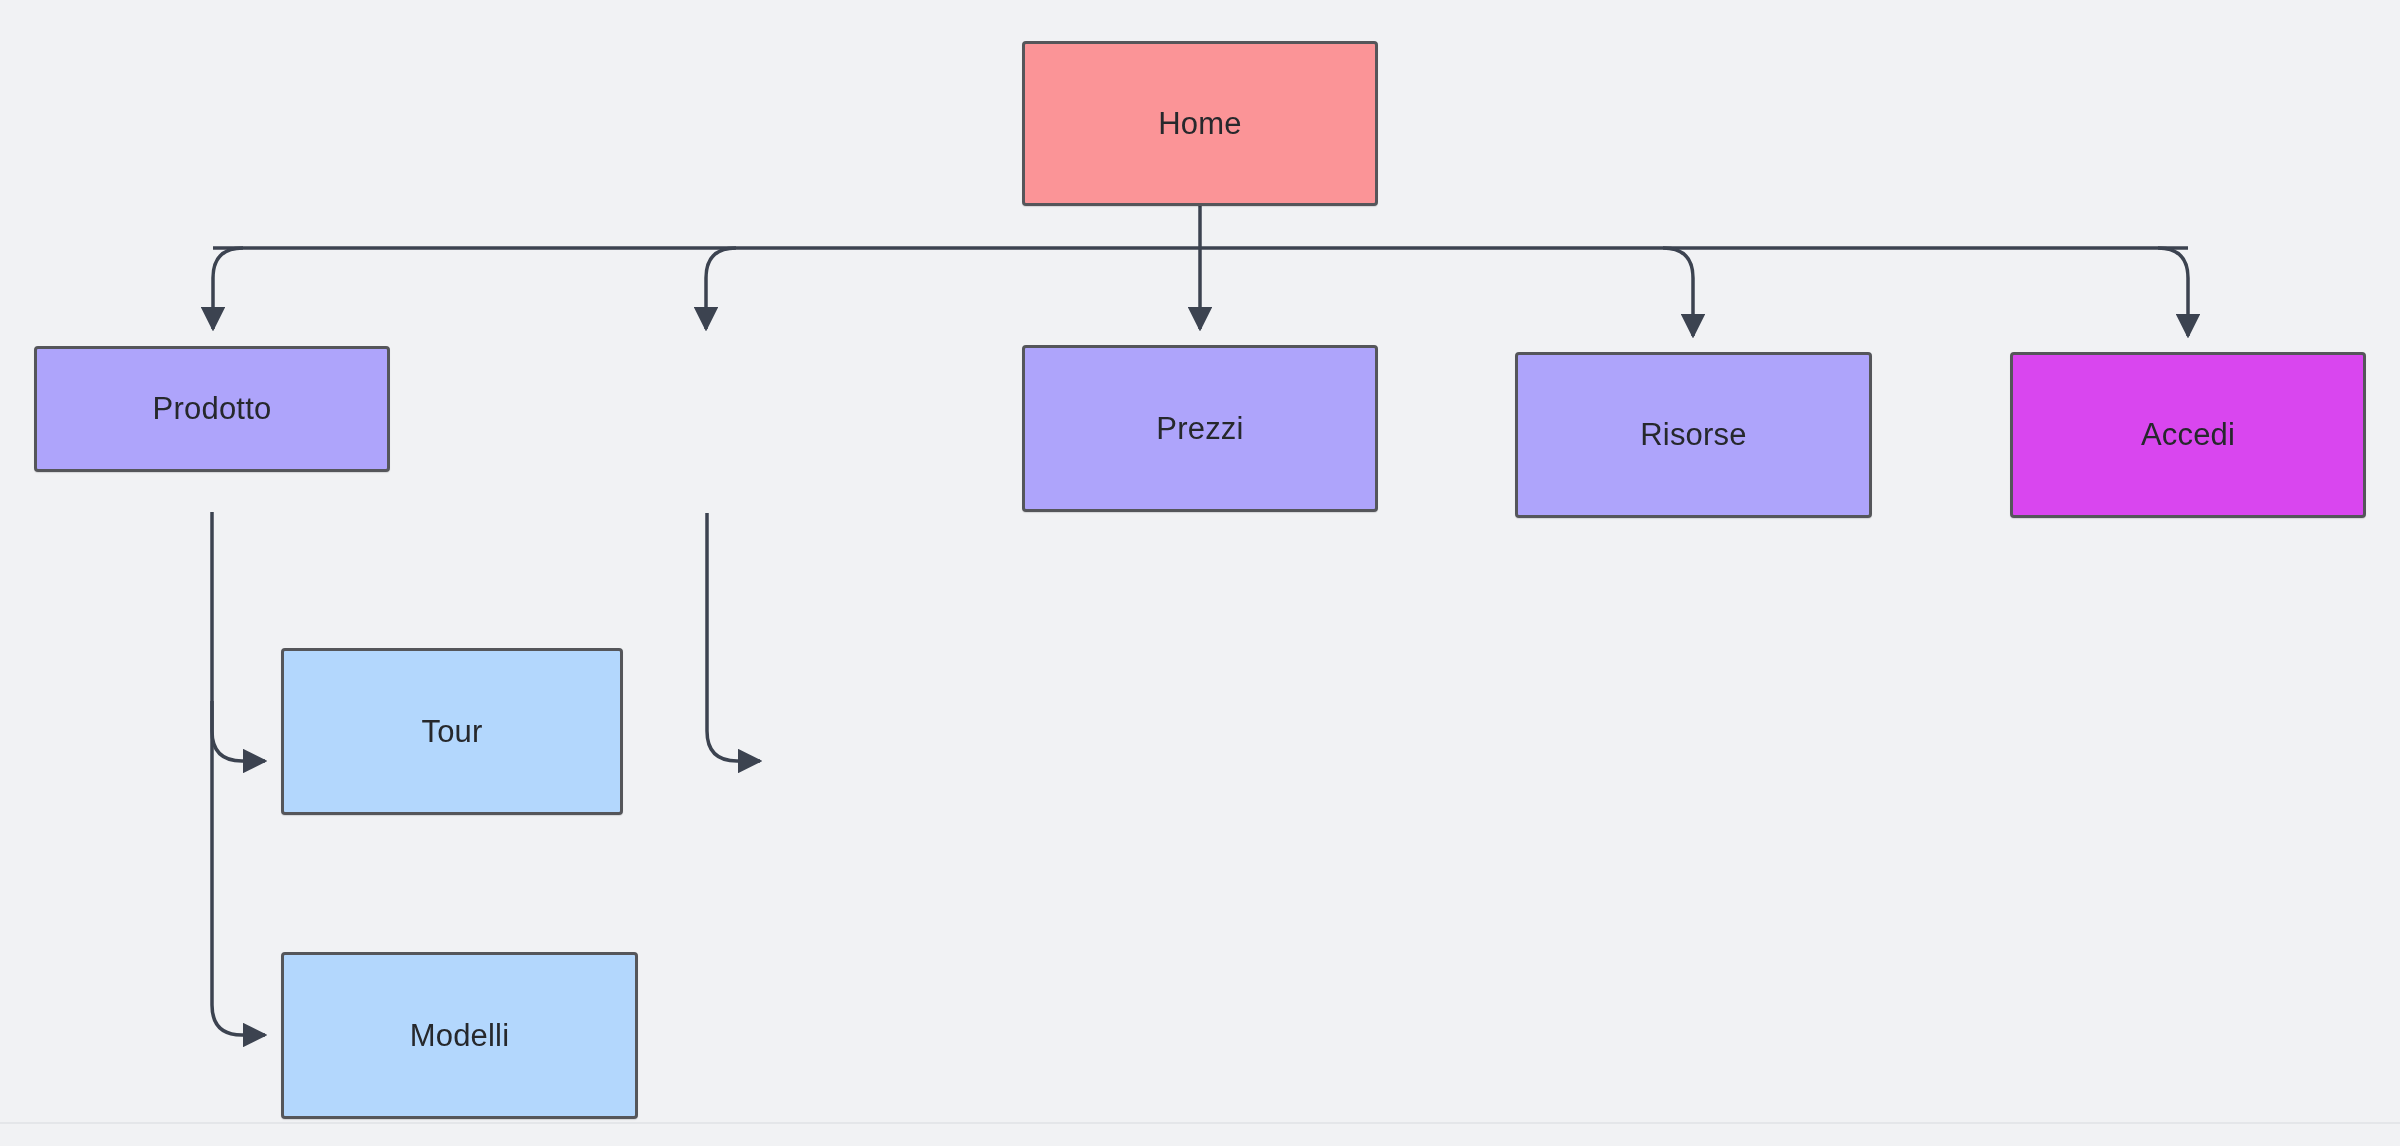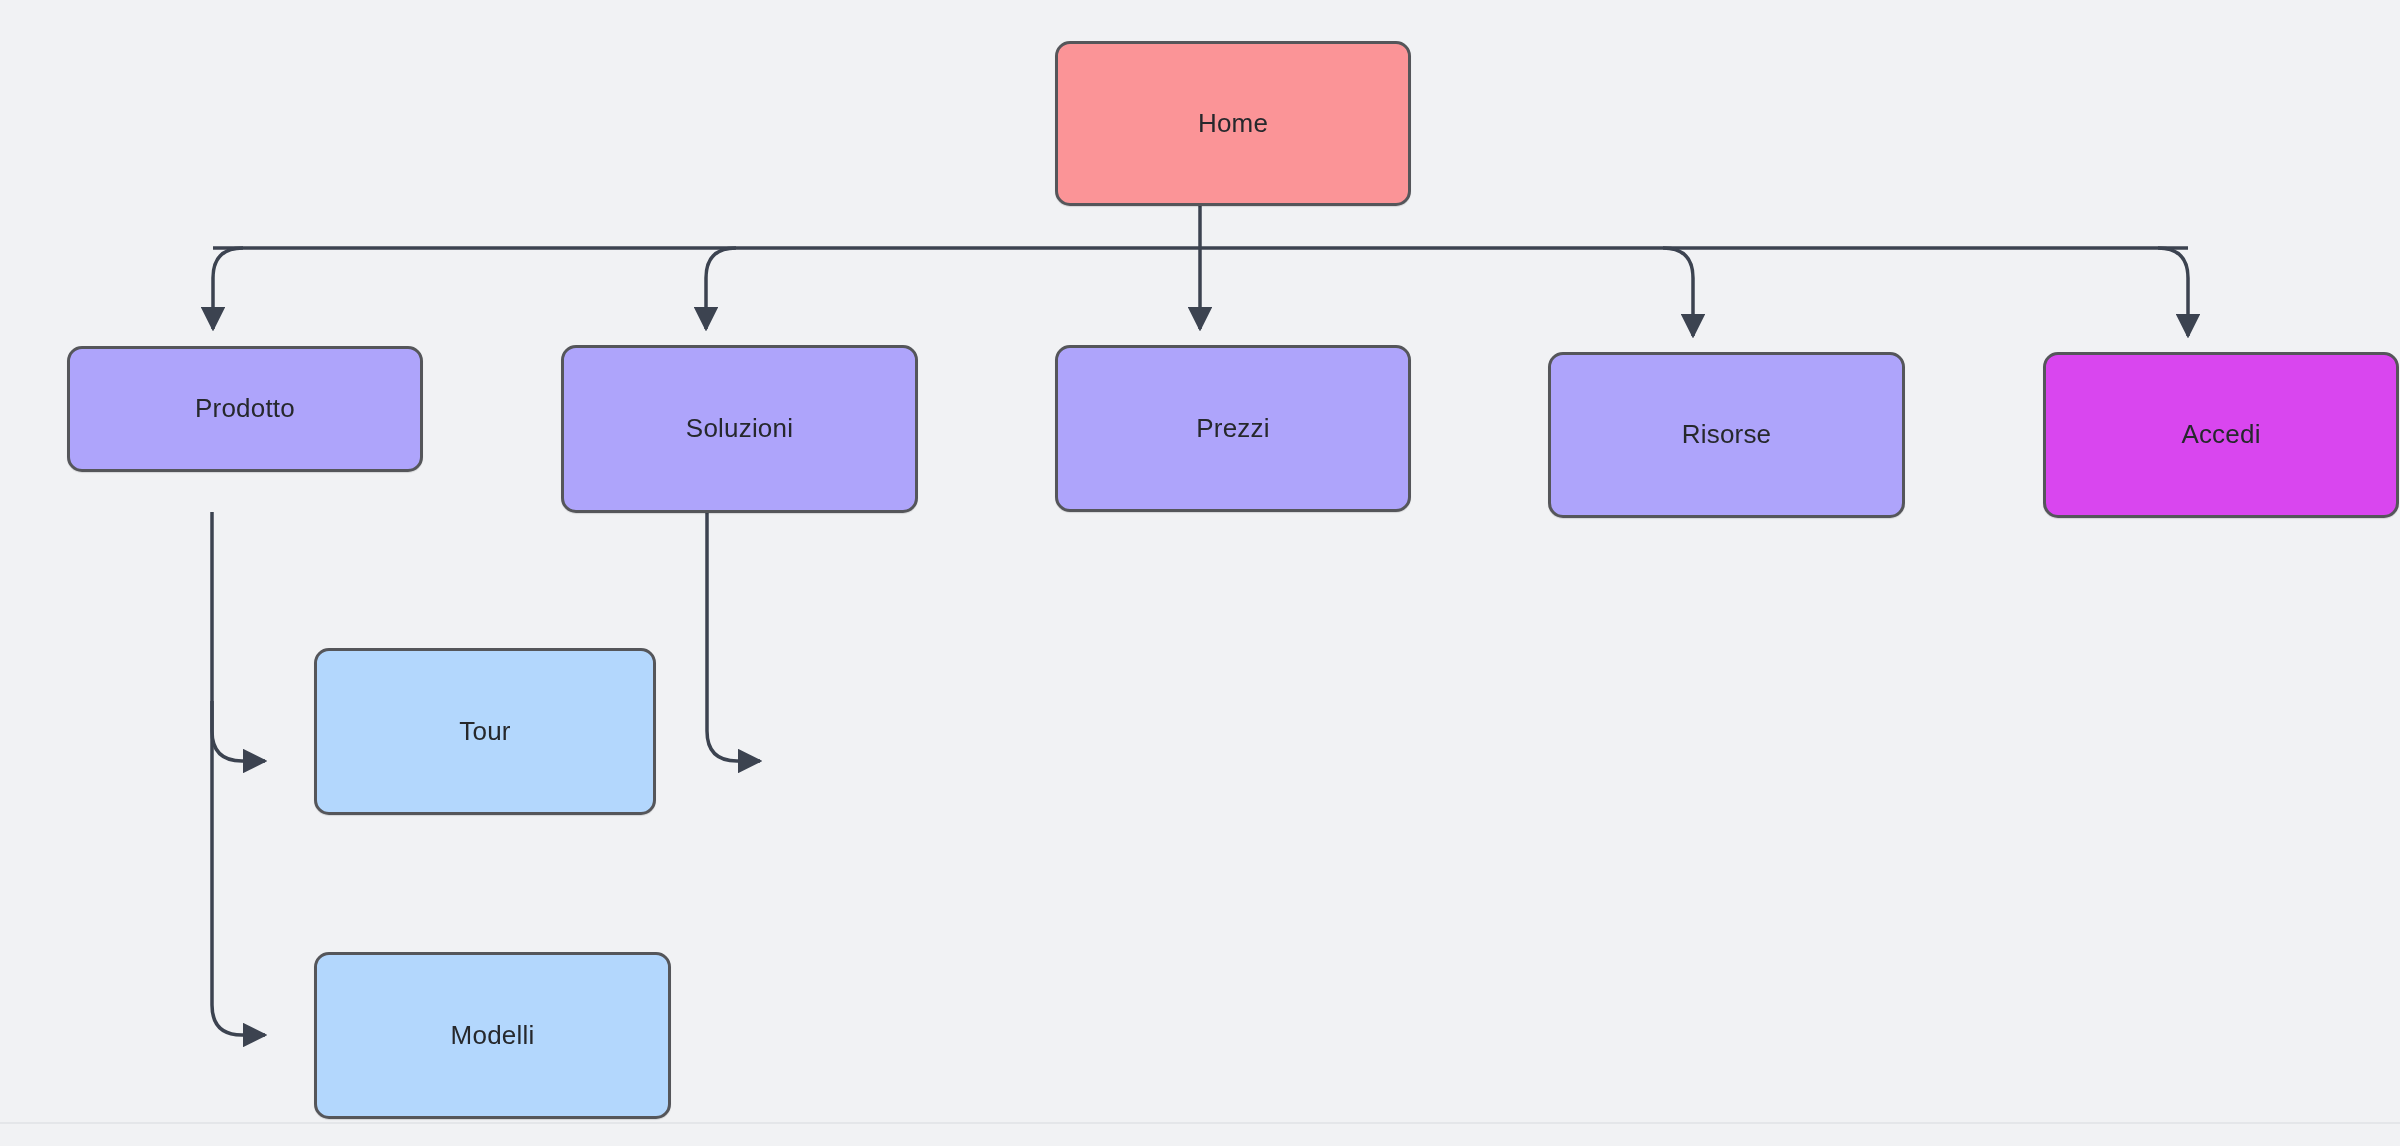--- a/index.html
+++ b/index.html
@@ -20,32 +20,31 @@
     left: 0;
     top: 0;
     width: 2400px;
     height: 1146px;
     pointer-events: none;
   }
   .node {
     position: absolute;
     box-sizing: border-box;
     border: 3px solid #55565a;
-    border-radius: 15px;
+    border-radius: 4px;
     display: flex;
     align-items: center;
     justify-content: center;
     color: #26282c;
-    font-size: 26px;
+    font-size: 31px;
     line-height: 1.2;
     letter-spacing: 0.2px;
     text-align: center;
     box-shadow: 0 1px 1px rgba(0,0,0,0.12);
     z-index: 2;
-    margin-left: 33px;
   }
   .node-label {
     pointer-events: none;
     white-space: nowrap;
   }
   .bottom-rule {
     position: absolute;
     left: 0;
     top: 1122px;
     width: 2400px;
@@ -85,23 +84,20 @@
   </svg>
 
   <div class="node" style="left:1022px; top:41px; width:356px; height:165px; background:#fb9497;">
     <span class="node-label">Home</span>
   </div>
 
   <div class="node" style="left:34px; top:346px; width:356px; height:126px; background:#aea4fb;">
     <span class="node-label">Prodotto</span>
   </div>
 
-  <div class="node" style="left:528px; top:345px; width:357px; height:168px; background:#aea4fb;">
-    <span class="node-label">Soluzioni</span>
-  </div>
 
   <div class="node" style="left:1022px; top:345px; width:356px; height:167px; background:#aea4fb;">
     <span class="node-label">Prezzi</span>
   </div>
 
   <div class="node" style="left:1515px; top:352px; width:357px; height:166px; background:#aea4fb;">
     <span class="node-label">Risorse</span>
   </div>
 
   <div class="node" style="left:2010px; top:352px; width:356px; height:166px; background:#d946ef;">

